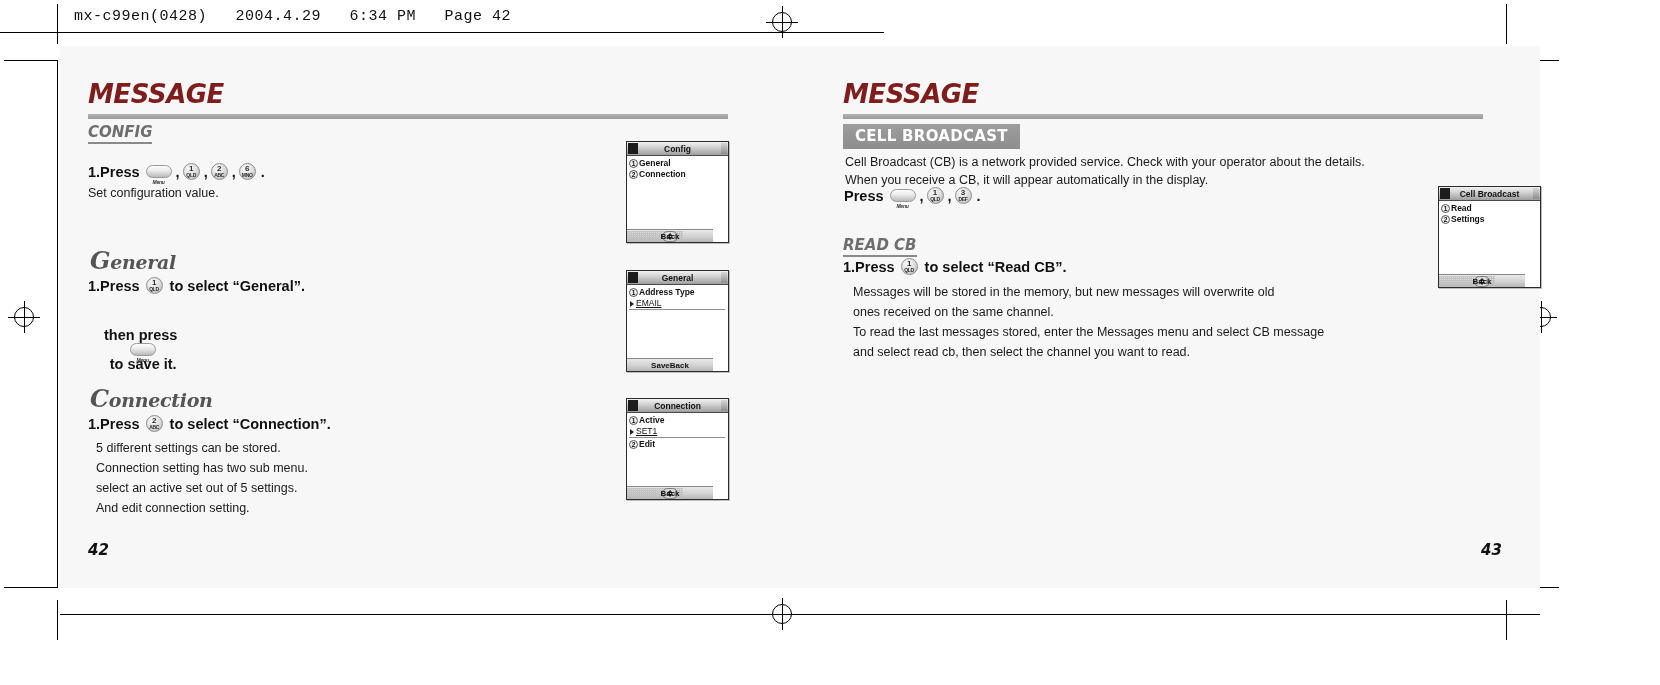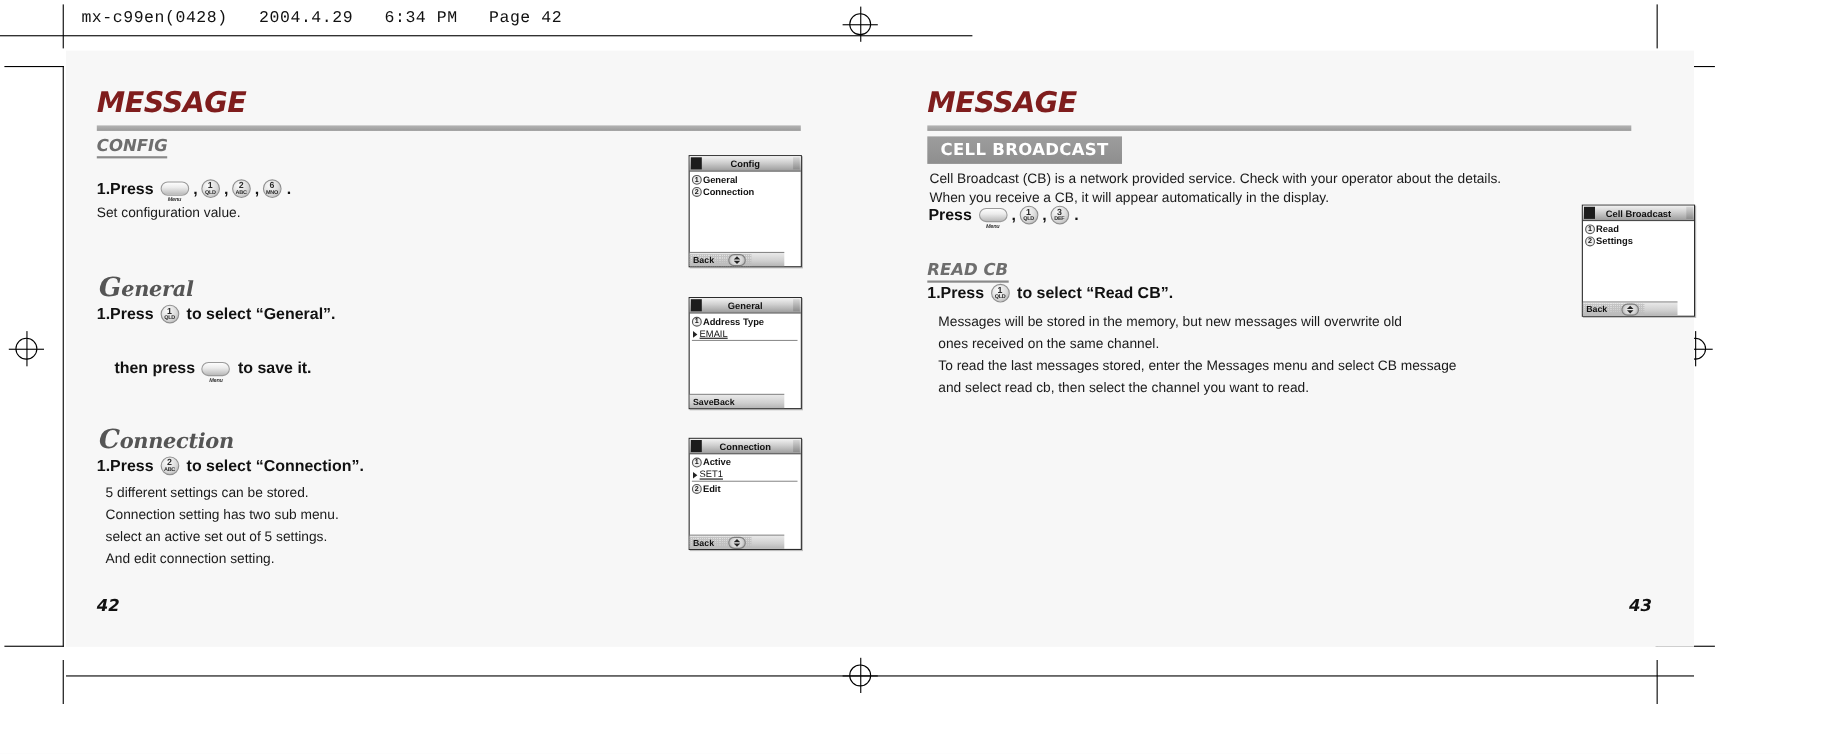--- a/index.html
+++ b/index.html
@@ -240,21 +240,21 @@
     border-left: 4px solid #222;
     border-top: 3px solid transparent;
     border-bottom: 3px solid transparent;
     margin-right: 2px;
   }
   .lcd-foot {
     position: absolute; left: 0; right: 15px; bottom: 0;
     height: 13px;
     background: linear-gradient(to bottom, #e9e9e9 0%, #cfcfcf 60%, #b5b5b5 100%);
     border-top: 1px solid #888;
-    display: flex; align-items: center; justify-content: flex-start;
+    display: flex; align-items: center; justify-content: center;
     padding: 0 3px;
     font-size: 8px; font-weight: bold; color: #111;
   }
   .lcd-foot .hatch {
     position: absolute; left: 0; top: 1px; bottom: 0; width: 56px;
     background-image: repeating-linear-gradient(0deg,#bdbdbd 0 1px,transparent 1px 2px),
                       repeating-linear-gradient(90deg,#bdbdbd 0 1px,transparent 1px 2px);
     opacity: .8;
   }
   .nav-icon {
@@ -348,21 +348,21 @@
       <div class="step" style="left:28px; top:231px;">
         <span>1.Press</span>
         <span class="key-num" style="margin-left:6px;">
             <span class="n">1</span>
             <span class="s">QLD</span>
           </span>
         <span style="margin-left:5px;">to select “General”.</span>
       </div>
 
 
-      <div class="step" style="left:44px; top:281px;">
+      <div class="step" style="left:44px; top:281px;flex-direction:column;">
         <span>then press</span>
         <span class="key-soft" style="margin-left:6px;">
             <span class="lbl">Menu</span>
           </span>
         <span style="margin-left:5px;">to save it.</span>
       </div>
 
       <div class="sub-head" style="left:30px; top:338px;">
         <span class="cap">C</span><span>onnection</span>
       </div>

